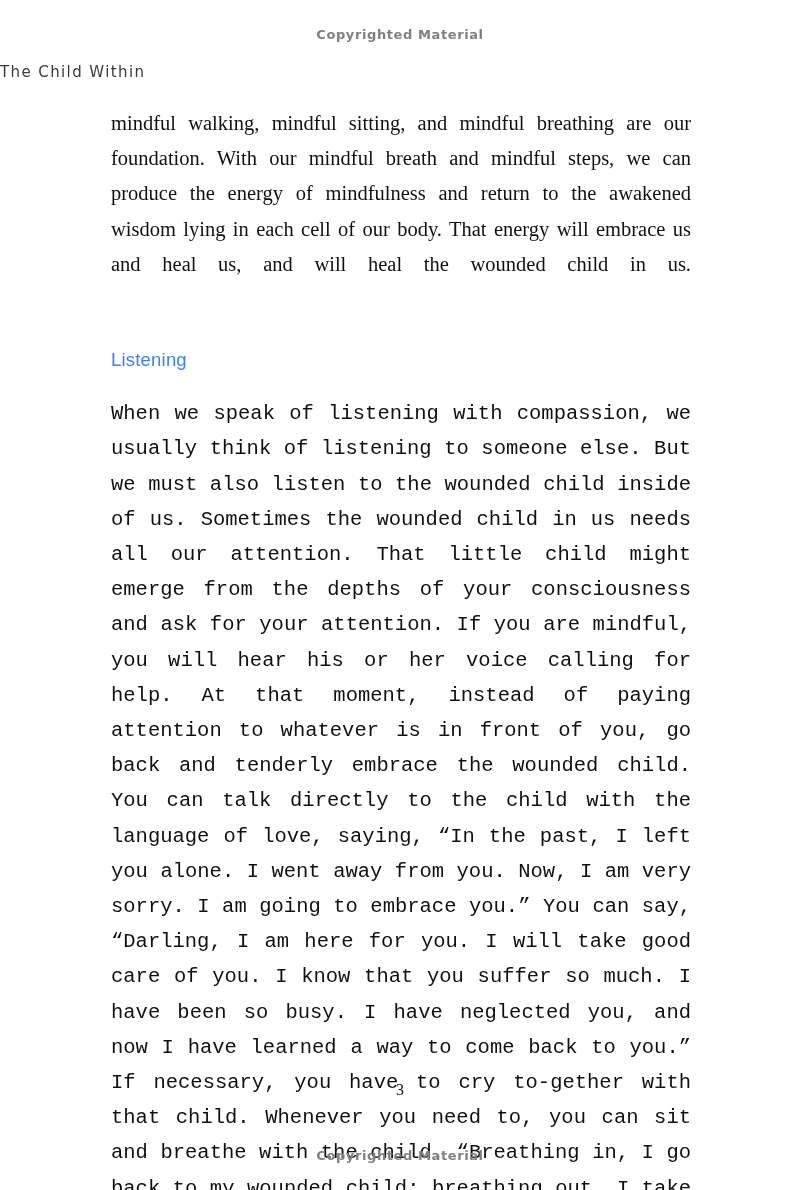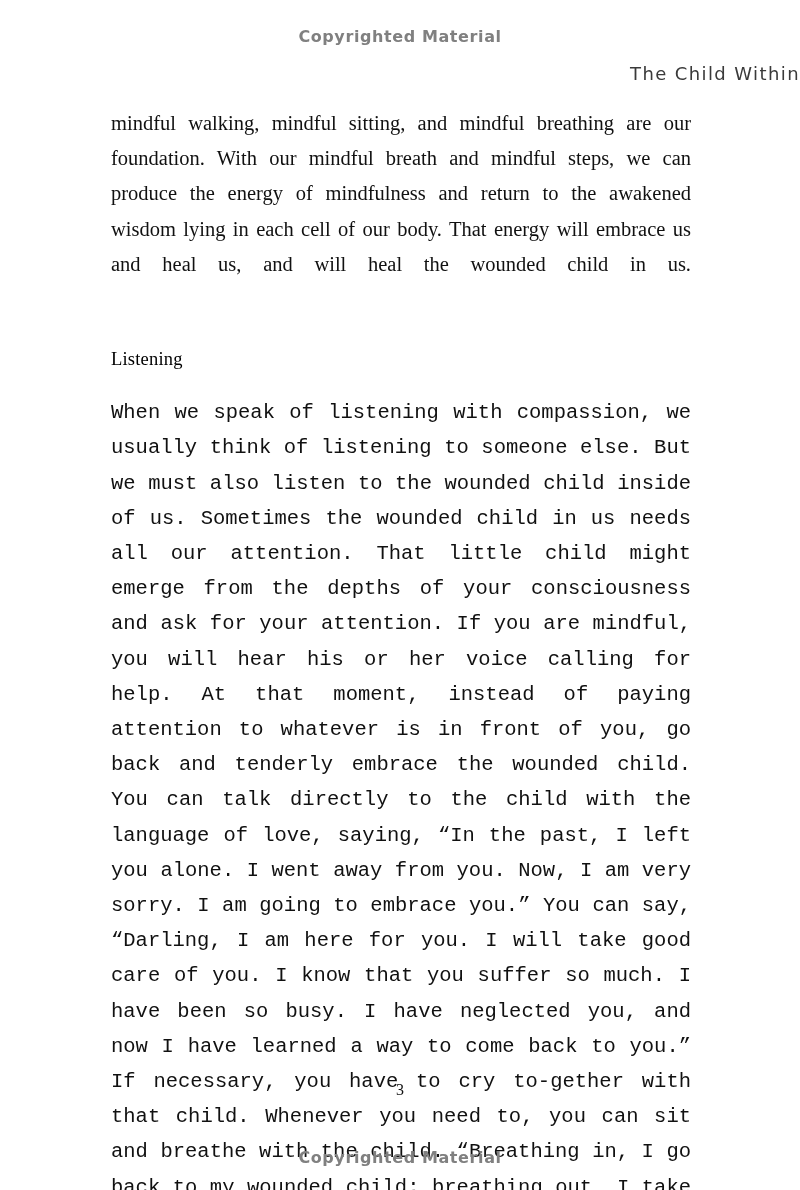--- a/index.html
+++ b/index.html
@@ -18,37 +18,37 @@
   }
 
   
   .watermark {
     position: absolute;
     left: 0;
     width: 800px;
     text-align: center;
     font-family: "DejaVu Sans", sans-serif;
     font-weight: bold;
-    font-size: 16px;
+    font-size: 13px;
     letter-spacing: 0.6px;
     color: #808080;
     white-space: nowrap;
   }
   .watermark-top    { top: 27px; }
   .watermark-bottom { top: 1148px; }
 
   
   .running-head {
     position: absolute;
     top: 63px;
     left: 0;
     width: 800px;
-    text-align: right;
+    text-align: left;
     font-family: "DejaVu Sans", sans-serif;
-    font-size: 18px;
+    font-size: 15px;
     font-weight: 400;
     letter-spacing: 1.4px;
     color: #3a3a3a;
     white-space: nowrap;
   }
 
   
   .text-column {
     position: absolute;
     top: 106px;
@@ -76,24 +76,24 @@
   }
 
   .para-indent {
     text-indent: 30px;
   }
 
   
   .para-tight { margin-top: 16px; font-family: Liberation Mono, monospace; }
 
   .section-heading {
-    font-family: Liberation Serif, serif;
+    font-family: Liberation Sans, sans-serif;
     font-size: 18.5px;
     font-weight: 400;
-    color: #000000;
+    color: #3b82f6;
     margin: 0;
     padding: 0;
     letter-spacing: 0.2px;
   }
 
   .spacer-before-heading { height: 32px; }
   .spacer-after-heading  { height: 9px; }
 
   
   .folio {

